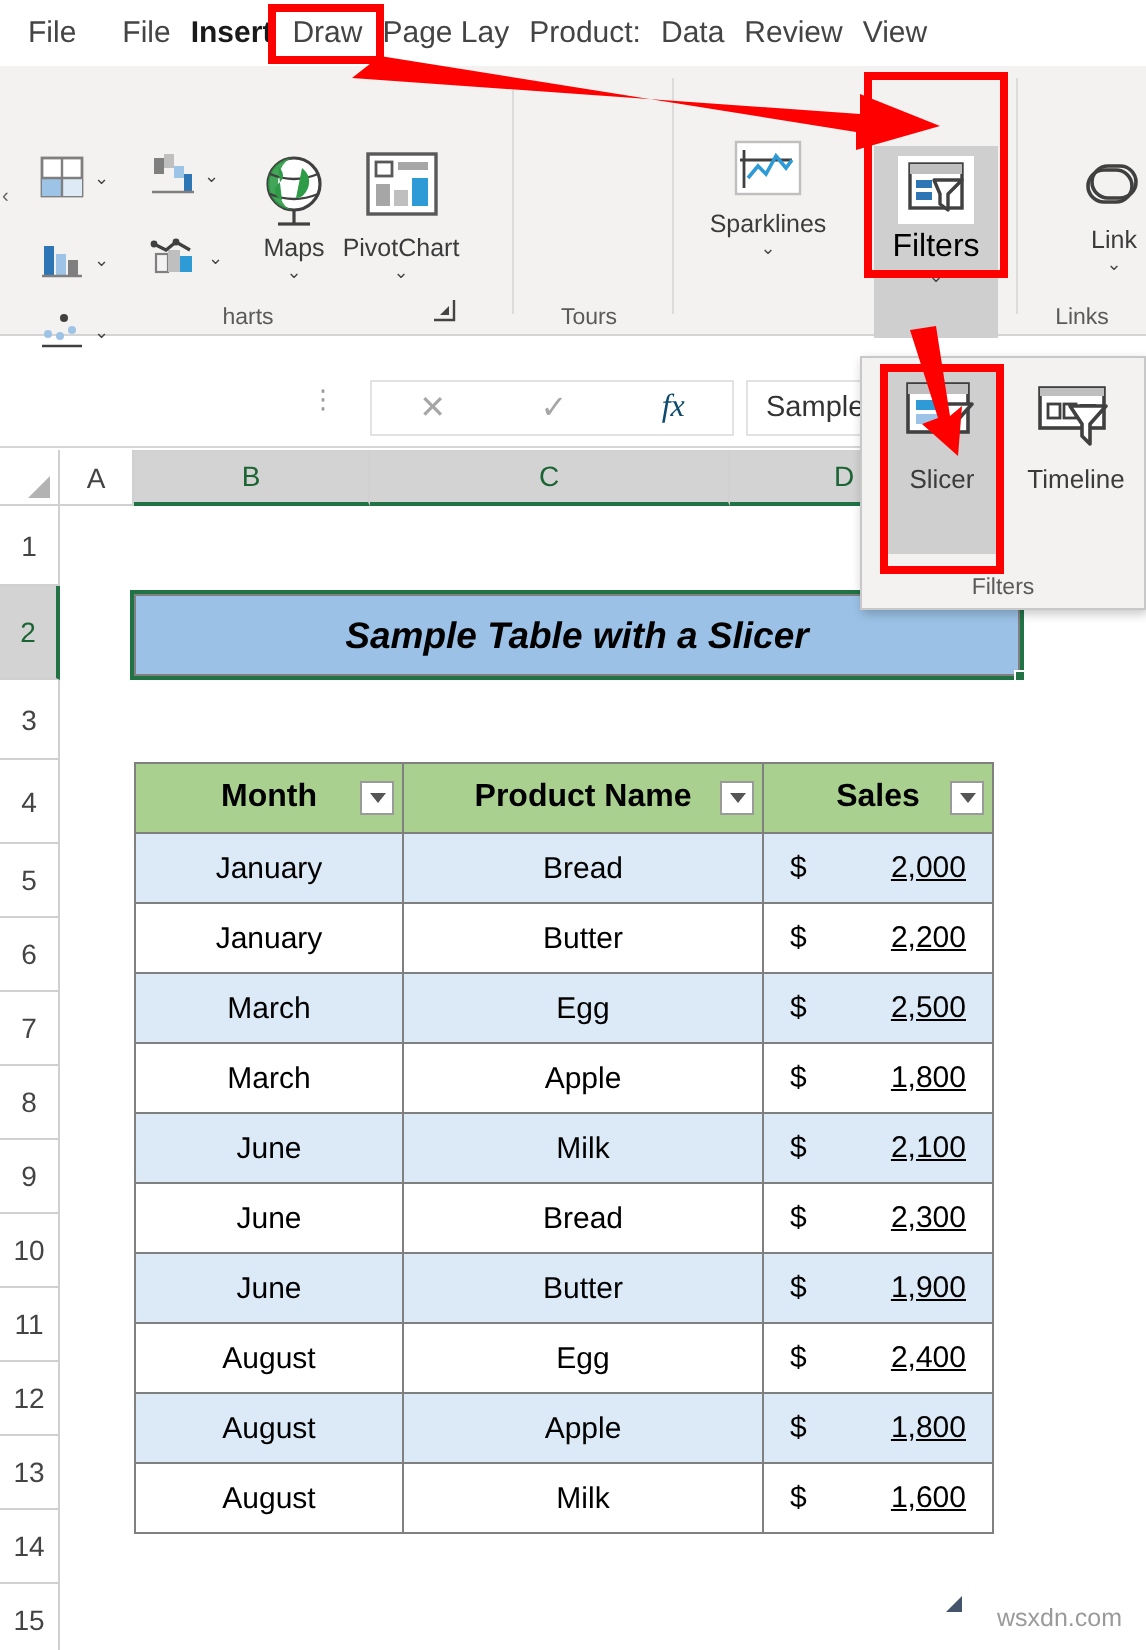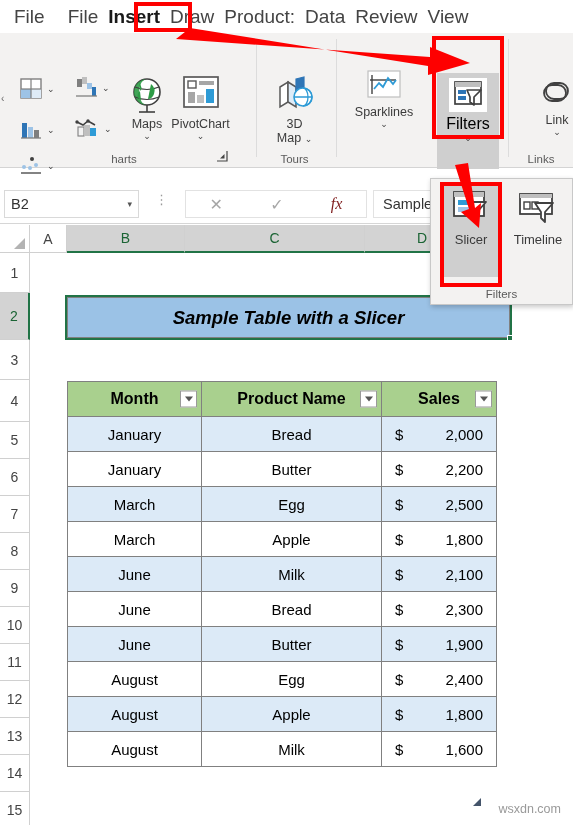--- a/index.html
+++ b/index.html
@@ -11,21 +11,21 @@
     position: relative;
   }
 
   
   .tabbar {
     position: absolute; left: 0; top: 0; width: 573px; height: 33px;
     background: #ffffff;
     display: flex; align-items: center;
   }
   .tab {
-    font-size: 19px; color: #444444;
+    font-size: 15px; color: #444444;
     padding: 0 5px; height: 26px; line-height: 26px;
     white-space: nowrap;
   }
   .tab.first { padding-left: 14px; padding-right: 18px; }
   .tab.active { color: #1a1a1a; font-weight: bold; }
 
   
   .ribbon {
     position: absolute; left: 0; top: 33px; width: 573px; height: 135px;
     background: #f3f2f1;
@@ -194,21 +194,21 @@
     border: 1px solid #9a9a9a;
     display: flex; align-items: center; justify-content: center;
   }
   .filter-btn .ftri {
     width: 0; height: 0;
     border-left: 4px solid transparent; border-right: 4px solid transparent;
     border-top: 5px solid #555;
   }
   .salescell { position: relative; }
   .sal-dollar { position: absolute; left: 13px; top: 50%; transform: translateY(-50%); }
-  .sal-amt { position: absolute; right: 13px; top: 50%; transform: translateY(-50%); }
+  .sal-amt { position: absolute; right: 13px; top: 50%; transform: translateY(-50%); text-decoration: underline; }
 
   .tblhandle {
     position: absolute; width: 0; height: 0;
     border-left: 8px solid transparent; border-bottom: 8px solid #44546a;
   }
 
   
   .arrows { position: absolute; left:0; top:0; width:573px; height:825px; pointer-events:none; z-index: 60; }
 
   .watermark {
@@ -219,20 +219,21 @@
   svg.icn { display: block; }
 </style>
 </head>
 <body>
 
 <div class="tabbar">
   <div class="tab first">File</div>
   <div class="tab">File</div>
   <div class="tab active">Insert</div>
   <div class="tab">Draw</div>
+  <div class="tab">Page Lay</div>
   <div class="tab">Product:</div>
   <div class="tab">Data</div>
   <div class="tab">Review</div>
   <div class="tab">View</div>
 </div>
 
 <div class="ribbon">
  <div class="ribbon-inner">
 
   <div class="grp" style="left:0; width:240px;">
@@ -328,34 +329,20 @@
       <rect x="19" y="20" width="7" height="8" fill="#bfbfbf"></rect>
       <rect x="28" y="14" width="8" height="14" fill="#2e9bd6"></rect>
     </svg>
     <div class="blabel">PivotChart</div>
     <span class="chev">⌄</span>
   </div>
 
   <div class="grp-sep" style="left:256px;"></div>
 
   <div class="grp" style="left:257px; width:75px;">
-    <div class="bigbtn" style="left:0; top:42px; width:75px;">
-      <svg class="icn" style="margin:0 auto;" width="46" height="42" viewBox="0 0 46 42">
-        <polygon points="8,12 16,7 16,27 8,32" fill="#fff" stroke="#595959" stroke-width="1.5"></polygon>
-        <polygon points="16,7 24,12 24,32 16,27" fill="#deebf7" stroke="#595959" stroke-width="1.5"></polygon>
-        <polygon points="24,4 32,2 32,26 24,28" fill="#2e75b6" stroke="#2e75b6" stroke-width="1.2"></polygon>
-        <circle cx="31" cy="22" r="9" fill="#fff" stroke="#2e9bd6" stroke-width="1.6"></circle>
-        <path d="M22 22 h18 M31 13 a9 9 0 0 1 0 18 a5 9 0 0 0 0 -18" fill="none" stroke="#2e9bd6" stroke-width="1.3"></path>
-      </svg>
-      <div class="blabel">3D</div>
-      <div class="blabel">
-        <span>Map</span>
-        <span class="chev" style="display:inline;">⌄</span>
-      </div>
-    </div>
     <div class="grp-label">Tours</div>
   </div>
 
   <div class="grp-sep" style="left:336px;"></div>
 
   <div class="bigbtn" style="left:338px; top:34px; width:92px;">
     <svg class="icn" style="margin:0 auto;" width="42" height="38" viewBox="0 0 42 38">
       <rect x="5" y="4" width="32" height="26" fill="#fff" stroke="#bfbfbf" stroke-width="1.2"></rect>
       <line x1="9" y1="8" x2="9" y2="27" stroke="#404040" stroke-width="1.4"></line>
       <line x1="7" y1="13" x2="33" y2="13" stroke="#404040" stroke-width="1.4"></line>
@@ -417,29 +404,25 @@
       <rect x="25" y="13" width="8" height="3" fill="#404040"></rect>
       <path d="M20 14 L38 14 L30 23 L30 33 L26 29 L26 23 Z" fill="#fff" stroke="#404040" stroke-width="1.8" stroke-linejoin="round"></path>
     </svg>
     <div class="ilabel" style="margin-top:3px;">Timeline</div>
   </div>
 
   <div class="dd-grplabel">Filters</div>
 </div>
 
 <div class="fbar">
-  <div class="namebox">
-    <span>B2</span>
-    <span class="nb-chev">▾</span>
-  </div>
   <div class="fb-dots">⋮</div>
   <div class="fb-btns">
     <span>✕</span>
     <span>✓</span>
-    <span style="font-style:italic; font-family:'Liberation Serif', serif; color:#7f1d1d;">fx</span>
+    <span style="font-style:italic; font-family:'Liberation Serif', serif; color:#0c4a6e;">fx</span>
   </div>
   <div class="fb-input">Sample Table with a Slicer</div>
 </div>
 
 <div class="grid">
 
   <div class="colhdr">
     <div class="corner">
       <div class="corner-tri"></div>
     </div>

